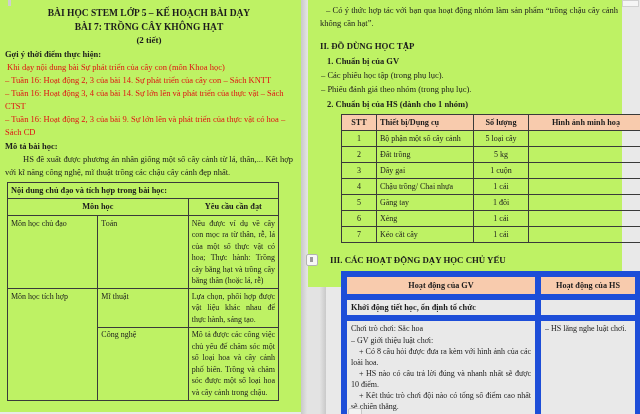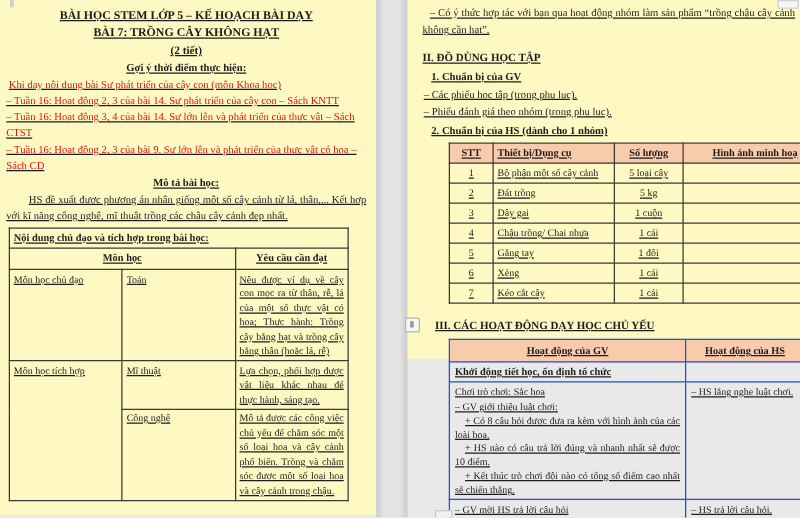--- a/index.html
+++ b/index.html
@@ -1,30 +1,30 @@
 <!DOCTYPE html>
 <html><head>
 <meta charset="utf-8">
 <style>
   html,body{margin:0;padding:0;}
   body{
     width:640px;height:414px;background:#e9e9e9;overflow:hidden;position:relative;
     font-family:"Liberation Serif","DejaVu Serif",serif;color:#1c1c1c;
   }
-  .page{position:absolute;background:#fef9c3;text-decoration:underline;}
+  .page{position:absolute;background:#bef264;}
   #page-left{left:0;top:0;width:301px;height:412px;}
   #page-gap{position:absolute;left:301px;top:0;width:25px;height:414px;
     background:linear-gradient(to right,#c9c9c9,#e3e3e3 25%,#e3e3e3 75%,#c9c9c9);}
-  #page-right{left:326px;top:0;width:314px;height:287px;}
+  #page-right{left:308px;top:0;width:314px;height:287px;}
 
   
   .lp{padding:6px 8px 0 5px;font-size:8.5px;line-height:13px;}
   .doc-title{font-weight:bold;font-size:9.5px;text-align:center;line-height:14px;margin:0;}
   .doc-subtitle{font-weight:bold;font-size:9px;text-align:center;line-height:13px;margin:0;}
-  .h-bold{font-weight:bold;margin:1px 0 0 0;text-align:center;}
+  .h-bold{font-weight:bold;margin:1px 0 0 0;}
   .red{color:#e01212;margin:0;}
   .red-indent{margin-left:2px;}
   .desc-par{margin:0;text-indent:18px;text-align:justify;}
 
   table{border-collapse:collapse;}
   .tbl1{width:272px;margin:3px 0 16px 2px;font-size:8px;line-height:11.5px;table-layout:fixed;}
   .tbl1 td{border:1px solid #3a3a3a;padding:1.5px 3px;vertical-align:top;}
   .tbl1 .c1{width:40px;}.tbl1 .c2{width:41px;}
   .tbl1 .cap{font-weight:bold;font-size:8.3px;}
   .tbl1 .colh{font-weight:bold;text-align:center;font-size:8.3px;padding:2.5px 3px;}
@@ -46,21 +46,21 @@
   .tbl2 .name{width:90px;text-align:left;}
   .tbl2 .qty{width:48px;text-align:center;}
   .tbl2 .img{width:108px;}
 
   .sec3-wrap{position:relative;margin:11px 0 0 7px;}
   .outline-handle{position:absolute;left:-21px;top:0;width:10px;height:10px;border:1px solid #b3b3b3;
     border-radius:2px;background:#f7f7f7;}
   .outline-handle::after{content:"";position:absolute;left:3px;top:2px;width:3px;height:5px;background:#9a9a9a;}
 
   .tbl3{width:274px;margin:4px 0 0 21px;font-size:8px;line-height:11px;table-layout:fixed;}
-  .tbl3 td,.tbl3 th{border:1px solid #1d4ed8;padding:2px 4px;vertical-align:top;}
+  .tbl3 td,.tbl3 th{border:6px solid #1d4ed8;padding:2px 4px;vertical-align:top;}
   .tbl3 th{background:#f8cbad;text-align:center;font-size:8.2px;padding:3px 2px;}
   .tbl3 .gvcol{width:184px;}
   .tbl3 .hscol{width:90px;}
   .tbl3 .rowtitle{font-weight:bold;font-size:8.3px;}
   .tbl3 p{margin:0;text-align:justify;}
   .tbl3 p.plus{text-indent:8px;}
   .tbl3 p.game{margin-bottom:1px;}
 
   
   #artifact-topleft{position:absolute;left:8px;top:0;width:3px;height:6px;background:#cfcfcf;}

